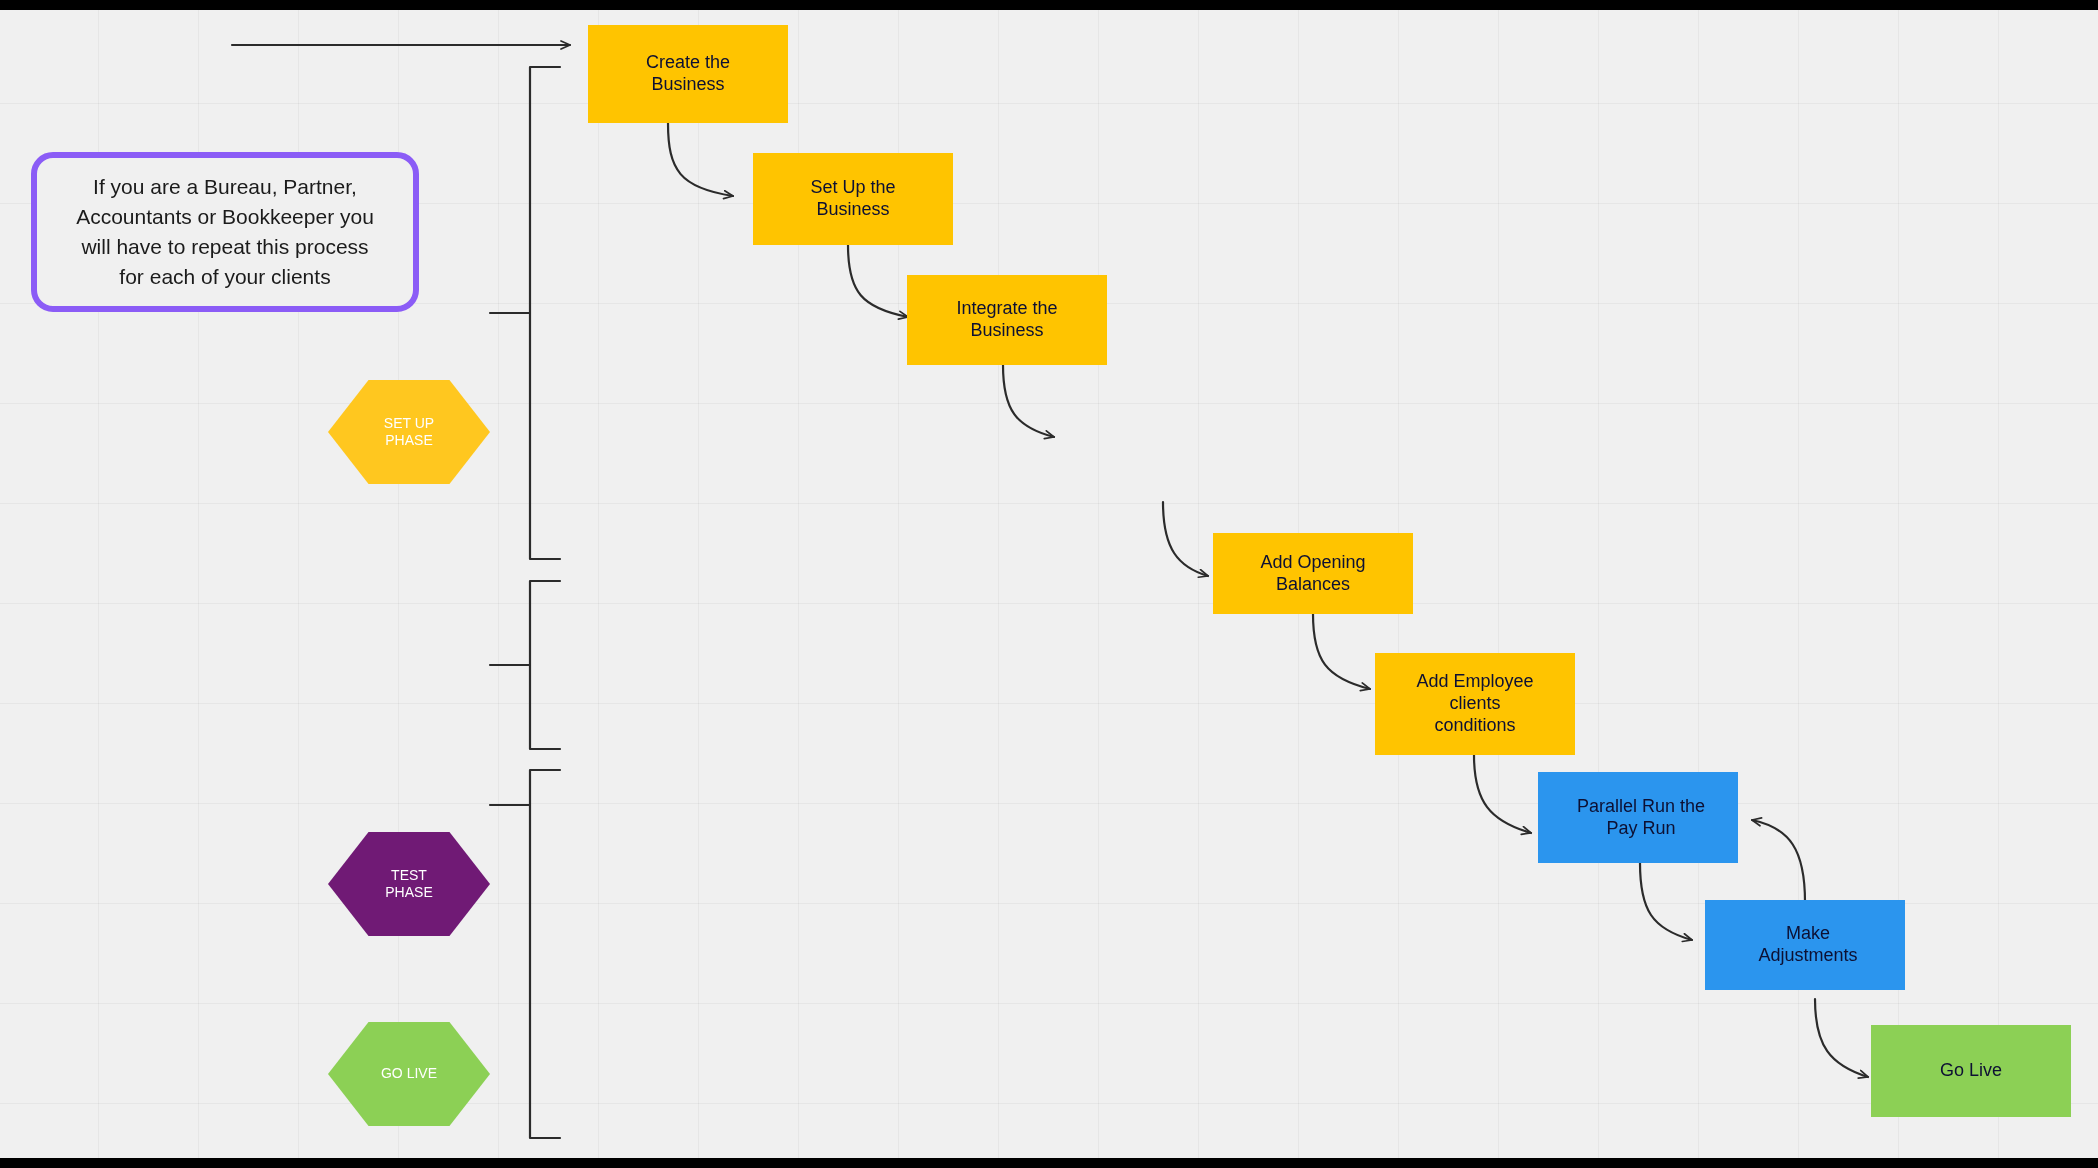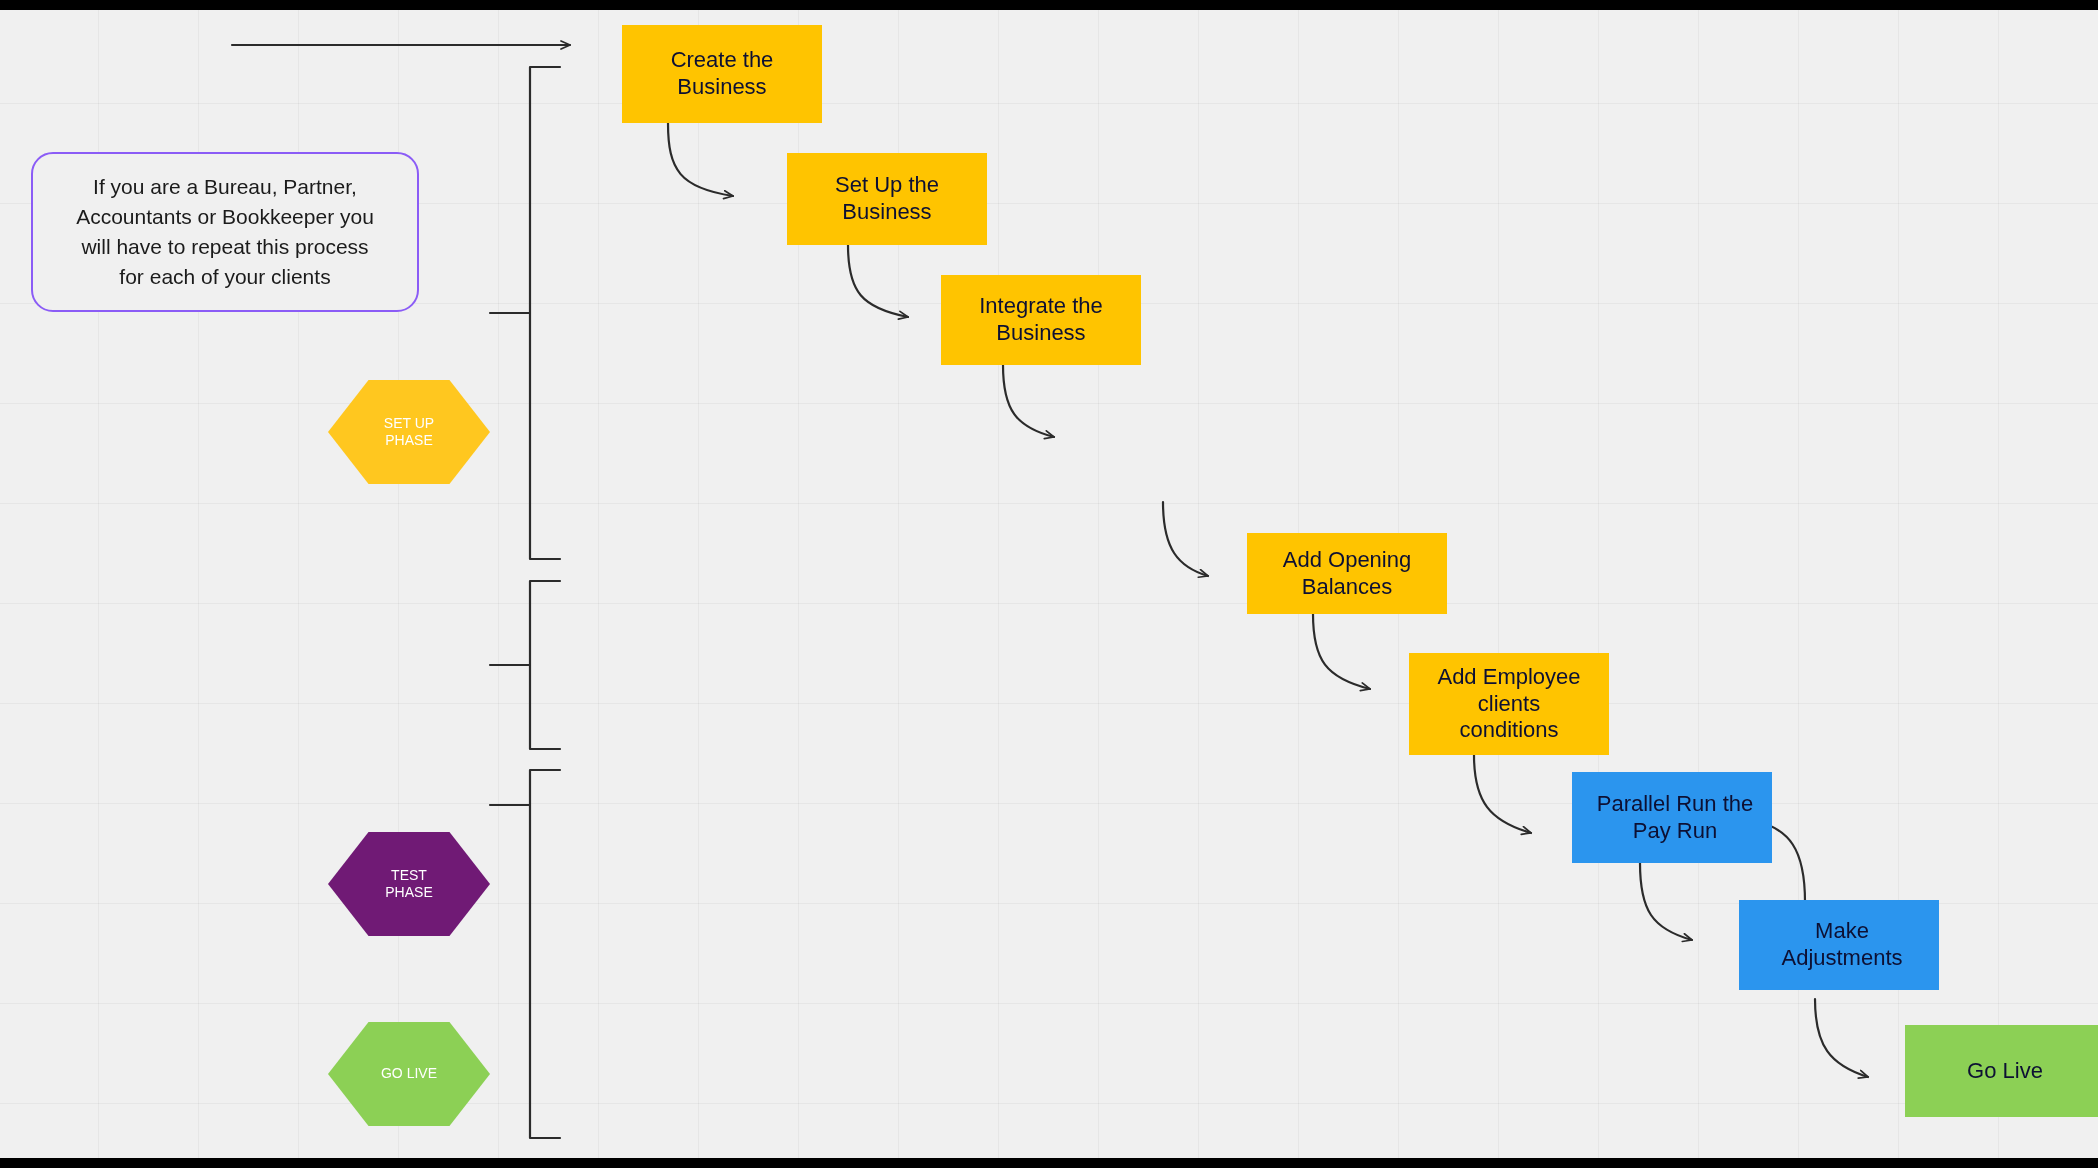--- a/index.html
+++ b/index.html
@@ -34,27 +34,27 @@
     color:#0d1033;
     white-space:pre-line;
   }
   .title-node {
     background:#1c1c1c; color:#ffffff;
     border-radius:14px;
     font-size:21px;
   }
   .note-node {
     background:#f0f0f0; color:#1b1b1b;
-    border:2px solid #8b5cf6;
+    border:6px solid #8b5cf6;
     border-radius:22px;
     font-size:21px;
     line-height:1.42;
     padding:4px 8px;
   }
-  .proc-node { font-size:22px;margin-left:34px; }
+  .proc-node { font-size:18px; }
   .proc-yellow { background:#ffc400; }
   .proc-blue   { background:#2b95ee;padding-left:6px; }
   .proc-green  { background:#8cd055; }
 
   .hex {
     position:absolute;
     display:flex; align-items:center; justify-content:center;
     text-align:center;
     color:#ffffff;
     font-size:14px;

